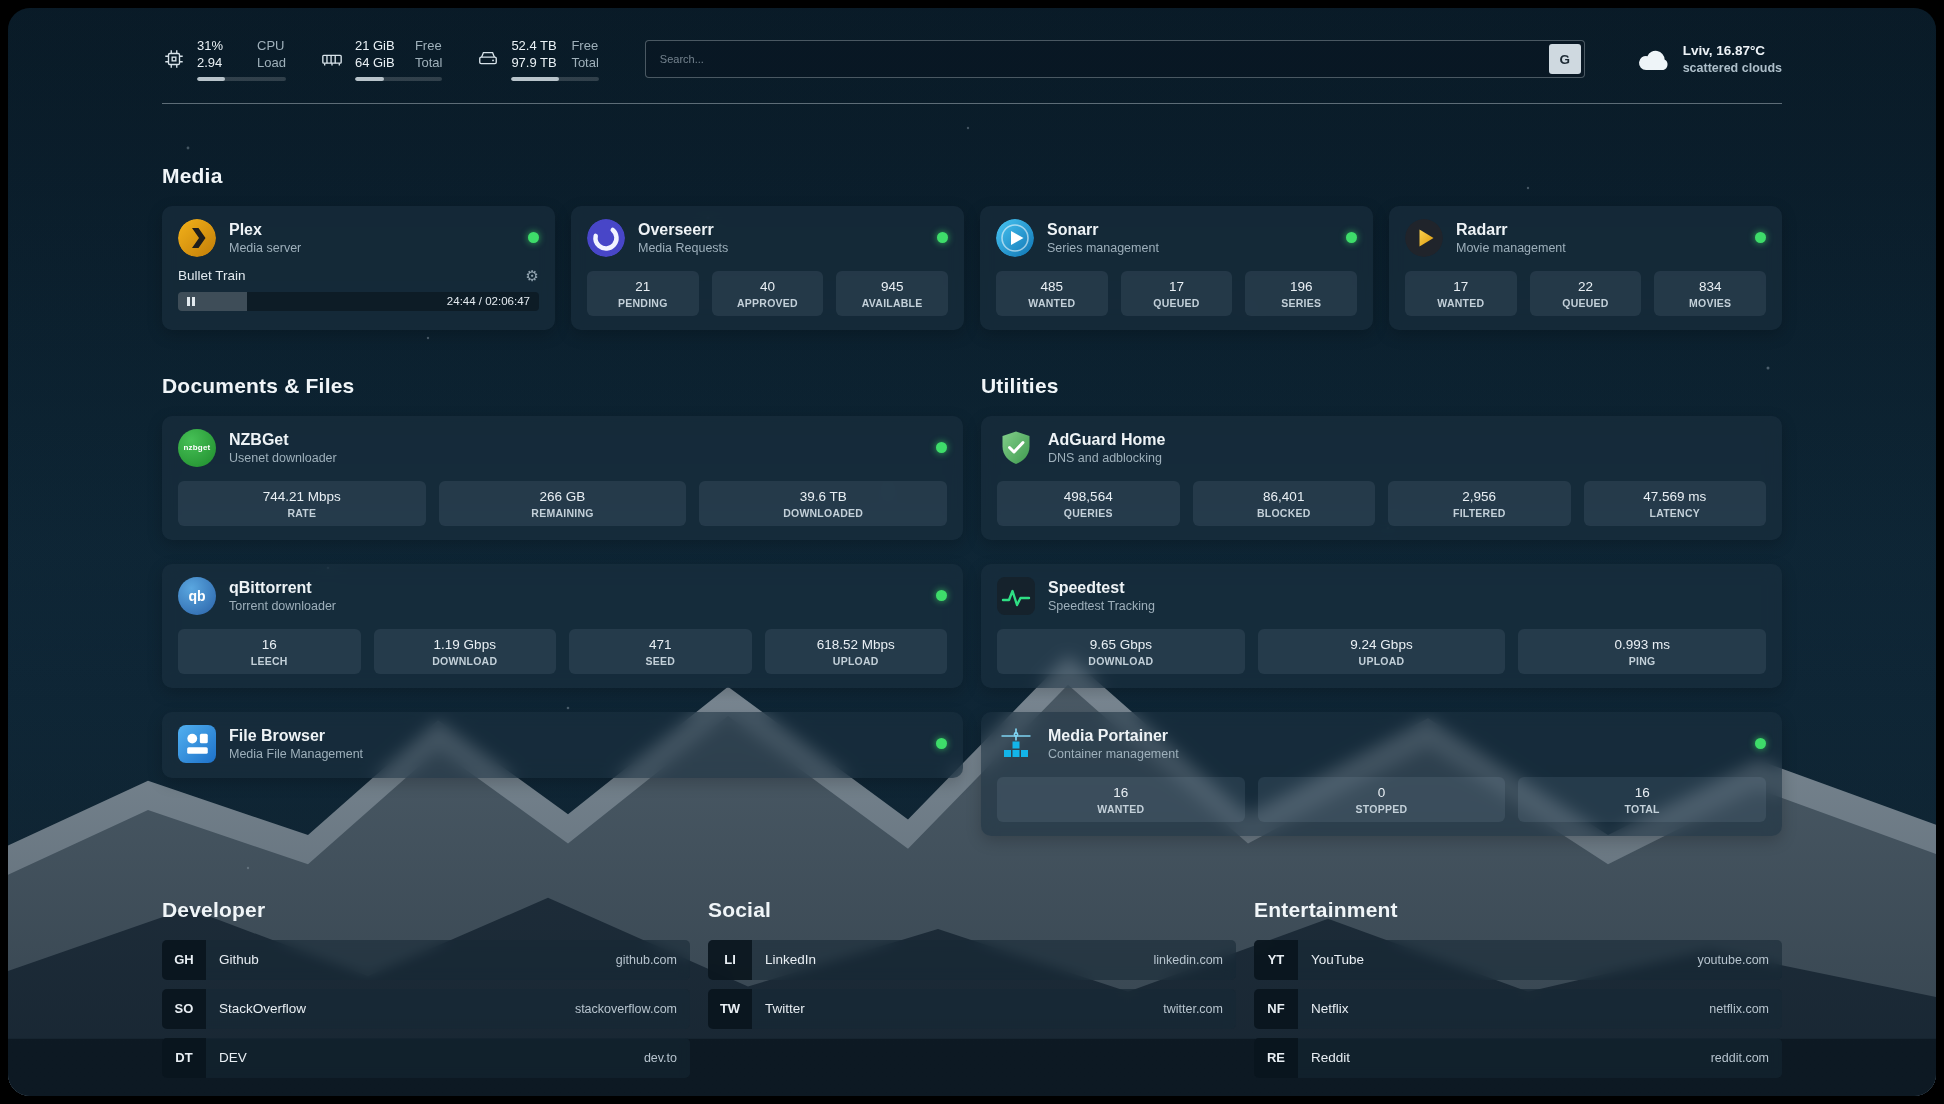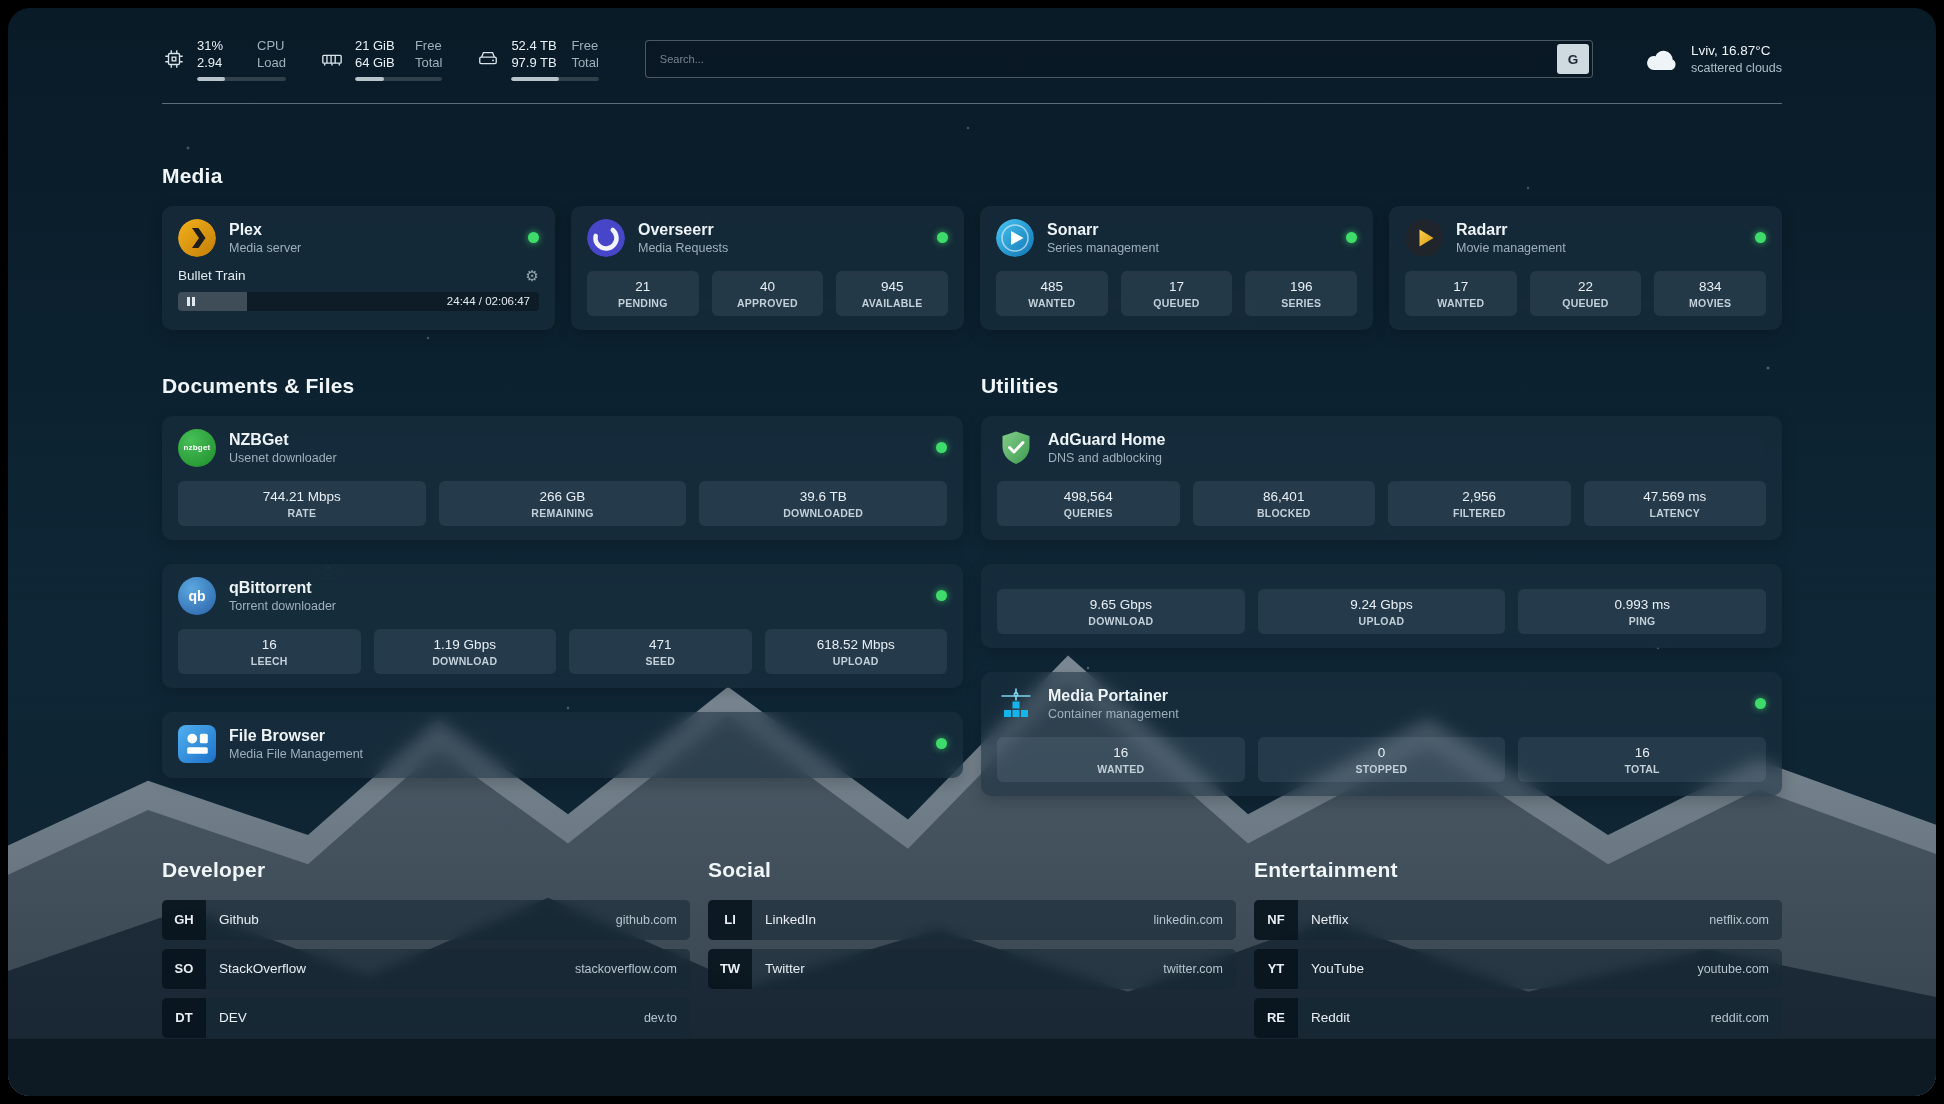--- a/index.html
+++ b/index.html
@@ -27,21 +27,21 @@
   .search{flex:1;margin:0 52px 0 46px;position:relative;}
   .search input{width:100%;box-sizing:border-box;height:38px;background:rgba(8,20,30,0.45);
     border:1px solid rgba(230,240,246,0.30);border-radius:4px;color:#e6edf2;font-size:11px;
     padding:0 48px 0 14px;outline:none;font-family:inherit;}
   .search input::placeholder{color:rgba(200,215,225,0.55);}
   .gbtn{position:absolute;right:4px;top:4px;bottom:4px;width:32px;border:none;border-radius:3px;
     background:#cfd9e0;color:#1b2832;font-weight:700;font-size:13.5px;cursor:pointer;font-family:inherit;}
 
   .weather{display:flex;align-items:center;gap:12px;}
   .cloud svg{width:34px;height:26px;display:block;}
-  .wtexts{font-size:13.5px;line-height:1.35;color:#eef3f7;}
+  .wtexts{font-size:13.5px;line-height:1.35;color:#eef3f7;font-weight:bold;}
   .wsub{color:#aebfca;font-size:12.5px;}
 
   .divider{margin-top:22px;height:1px;background:rgba(230,240,246,0.38);}
 
   
   h2{font-size:21px;font-weight:600;color:#f0f5f8;margin:0 0 18px 0;letter-spacing:.2px;}
   .section-media{margin-top:60px;}
   .media-grid{display:grid;grid-template-columns:repeat(4,1fr);gap:16px;}
 
   .card{background:rgba(27,49,63,0.58);border-radius:10px;padding:12px 16px 14px;position:relative;
@@ -485,20 +485,31 @@
               <div class="stat-label">FILTERED</div>
             </div>
             <div class="statbox">
               <div class="stat-value">47.569 ms</div>
               <div class="stat-label">LATENCY</div>
             </div>
           </div>
         </div>
 
         <div class="card">
+          <div class="card-header">
+            <span class="app-icon square" style="background:#15222c;">
+              <svg viewBox="0 0 38 38">
+                  <path d="M6 23h6l3.5-9 4.5 14 3.5-7H32" stroke="#2fdf84" stroke-width="2.4" fill="none" stroke-linecap="round" stroke-linejoin="round"></path>
+                </svg>
+            </span>
+            <div class="app-titles">
+              <div class="app-name">Speedtest</div>
+              <div class="app-sub">Speedtest Tracking</div>
+            </div>
+          </div>
           <div class="stats cols-3">
             <div class="statbox">
               <div class="stat-value">9.65 Gbps</div>
               <div class="stat-label">DOWNLOAD</div>
             </div>
             <div class="statbox">
               <div class="stat-value">9.24 Gbps</div>
               <div class="stat-label">UPLOAD</div>
             </div>
             <div class="statbox">
@@ -579,30 +590,30 @@
         <div class="link-row">
           <span class="link-abbr">TW</span>
           <span class="link-name">Twitter</span>
           <span class="link-url">twitter.com</span>
         </div>
       </section>
 
       <section>
         <h2>Entertainment</h2>
         <div class="link-row">
+          <span class="link-abbr">YT</span>
+          <span class="link-name">YouTube</span>
+          <span class="link-url">youtube.com</span>
+        </div>
+        <div class="link-row">
           <span class="link-abbr">NF</span>
           <span class="link-name">Netflix</span>
           <span class="link-url">netflix.com</span>
         </div>
         <div class="link-row">
-          <span class="link-abbr">YT</span>
-          <span class="link-name">YouTube</span>
-          <span class="link-url">youtube.com</span>
-        </div>
-        <div class="link-row">
           <span class="link-abbr">RE</span>
           <span class="link-name">Reddit</span>
           <span class="link-url">reddit.com</span>
         </div>
       </section>
     </div>
 
   </div>
 </div>
 

